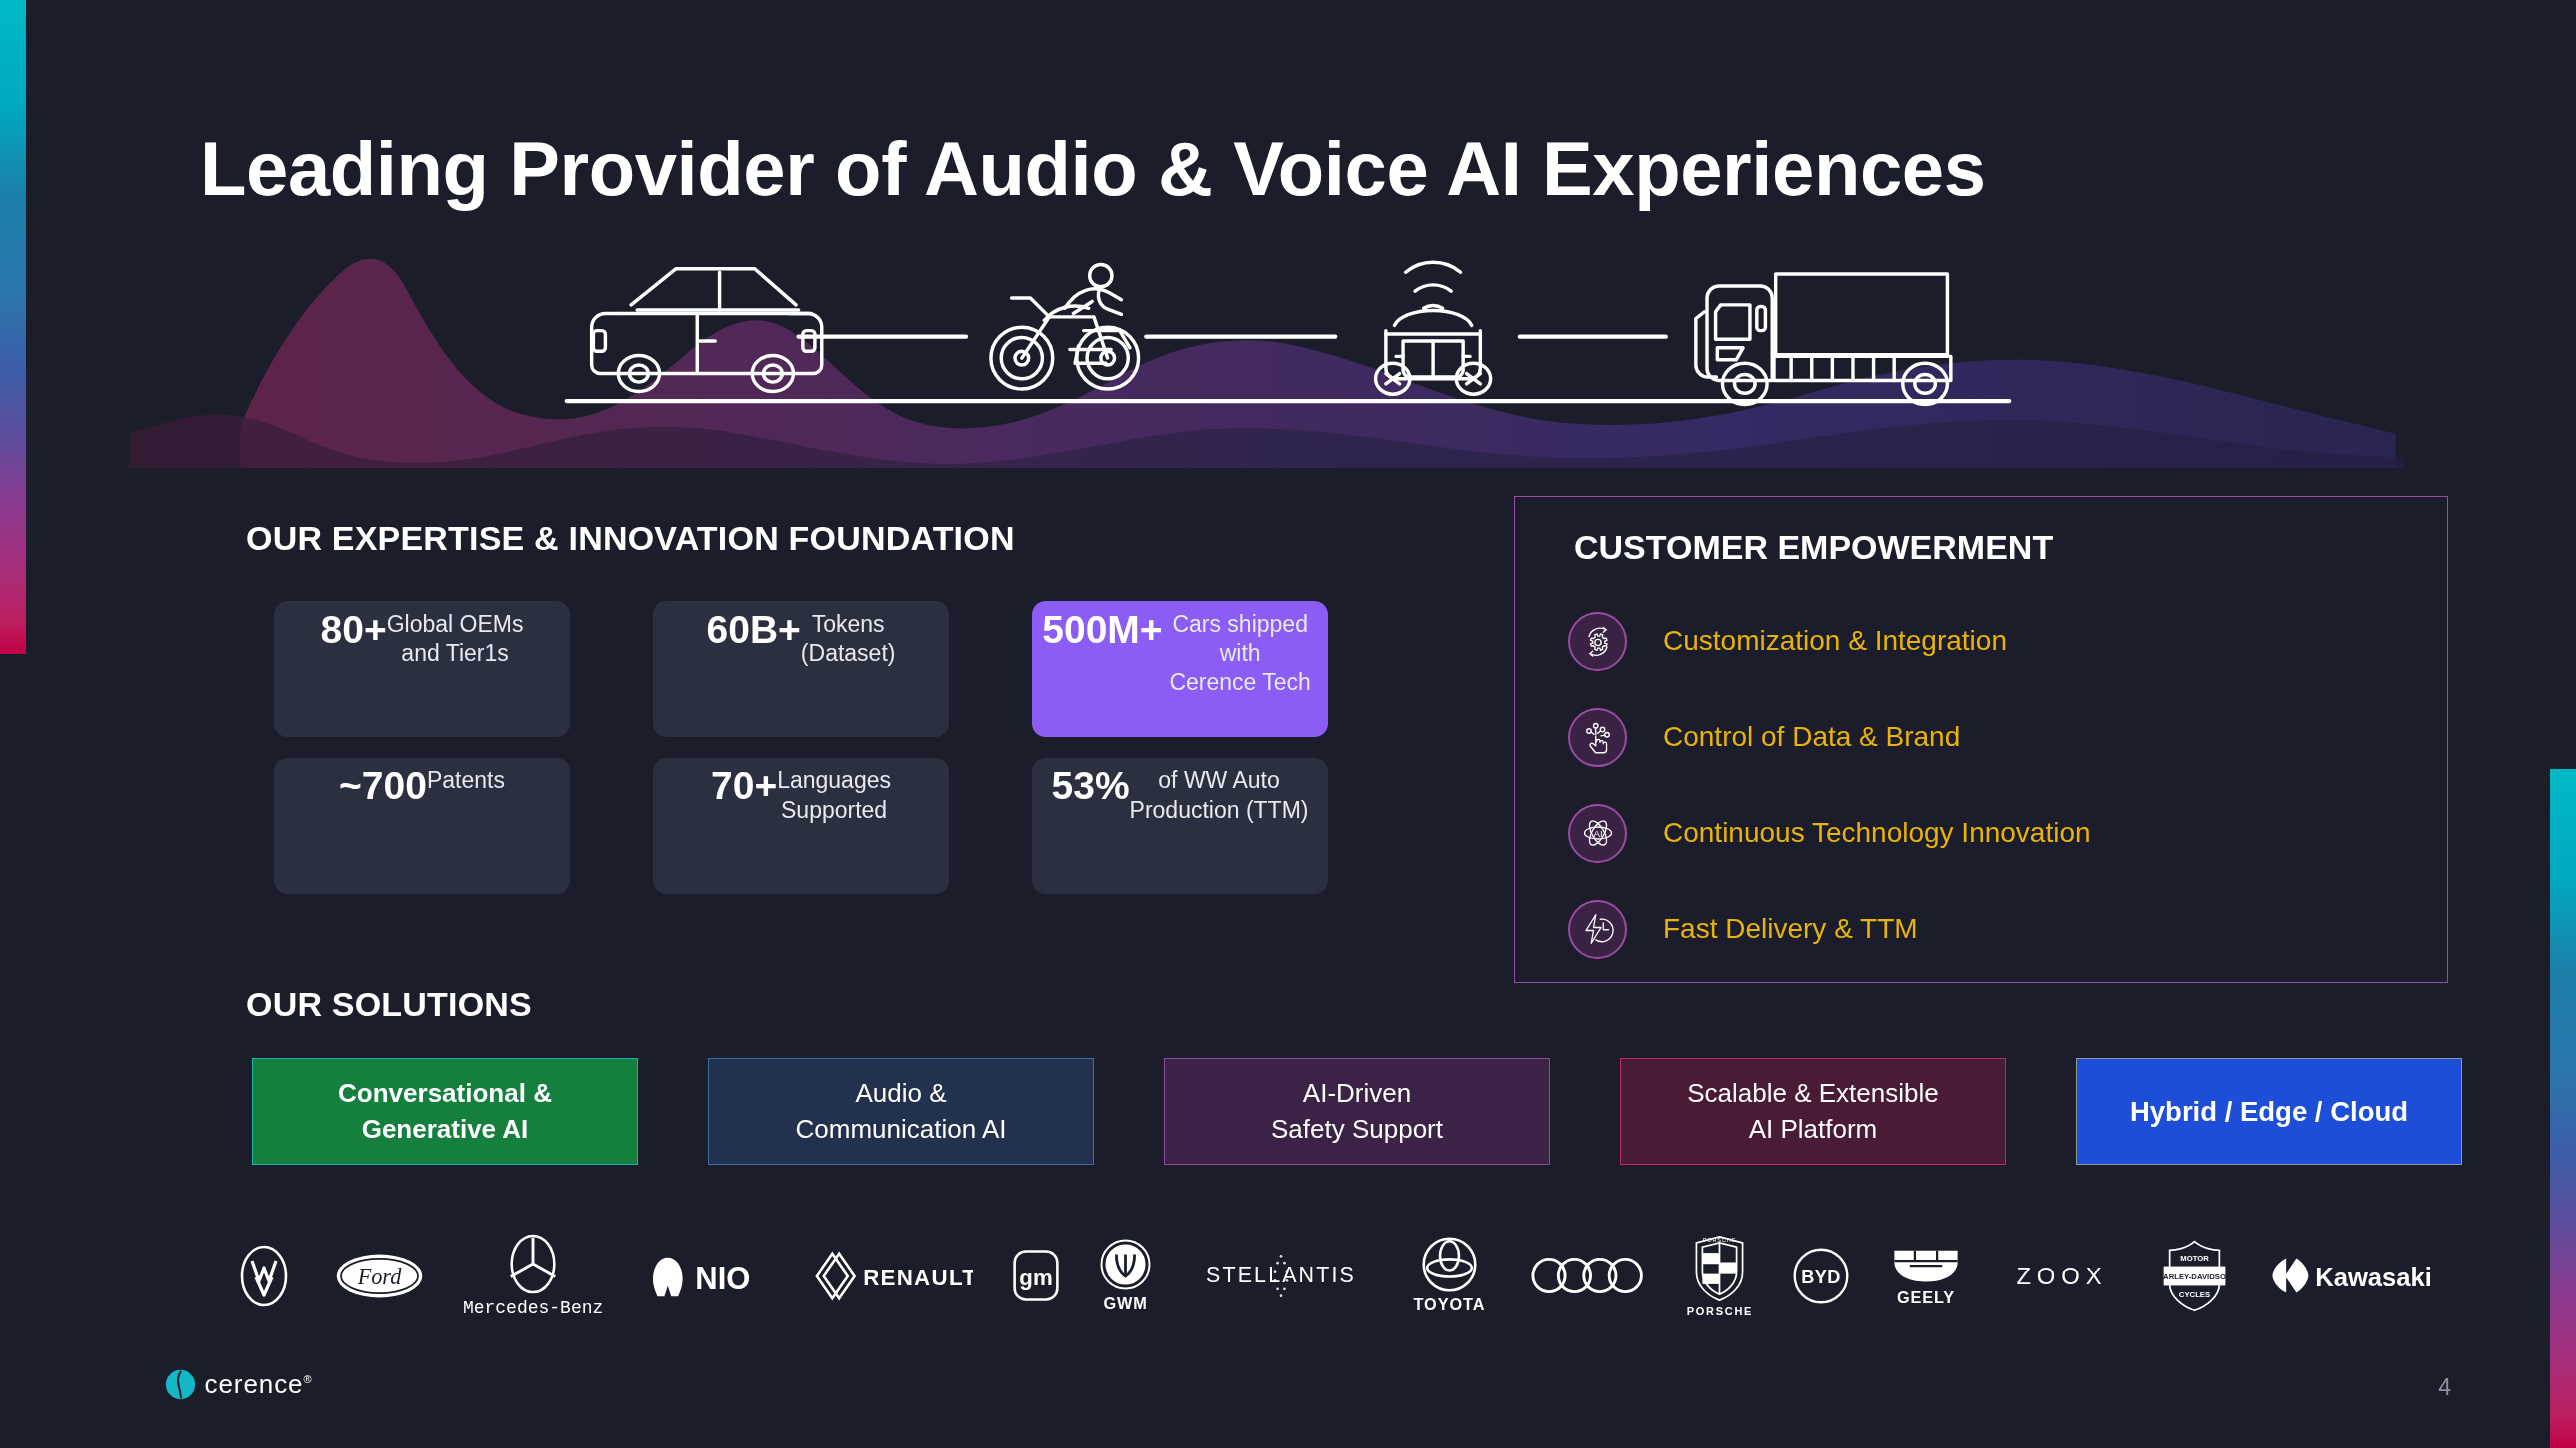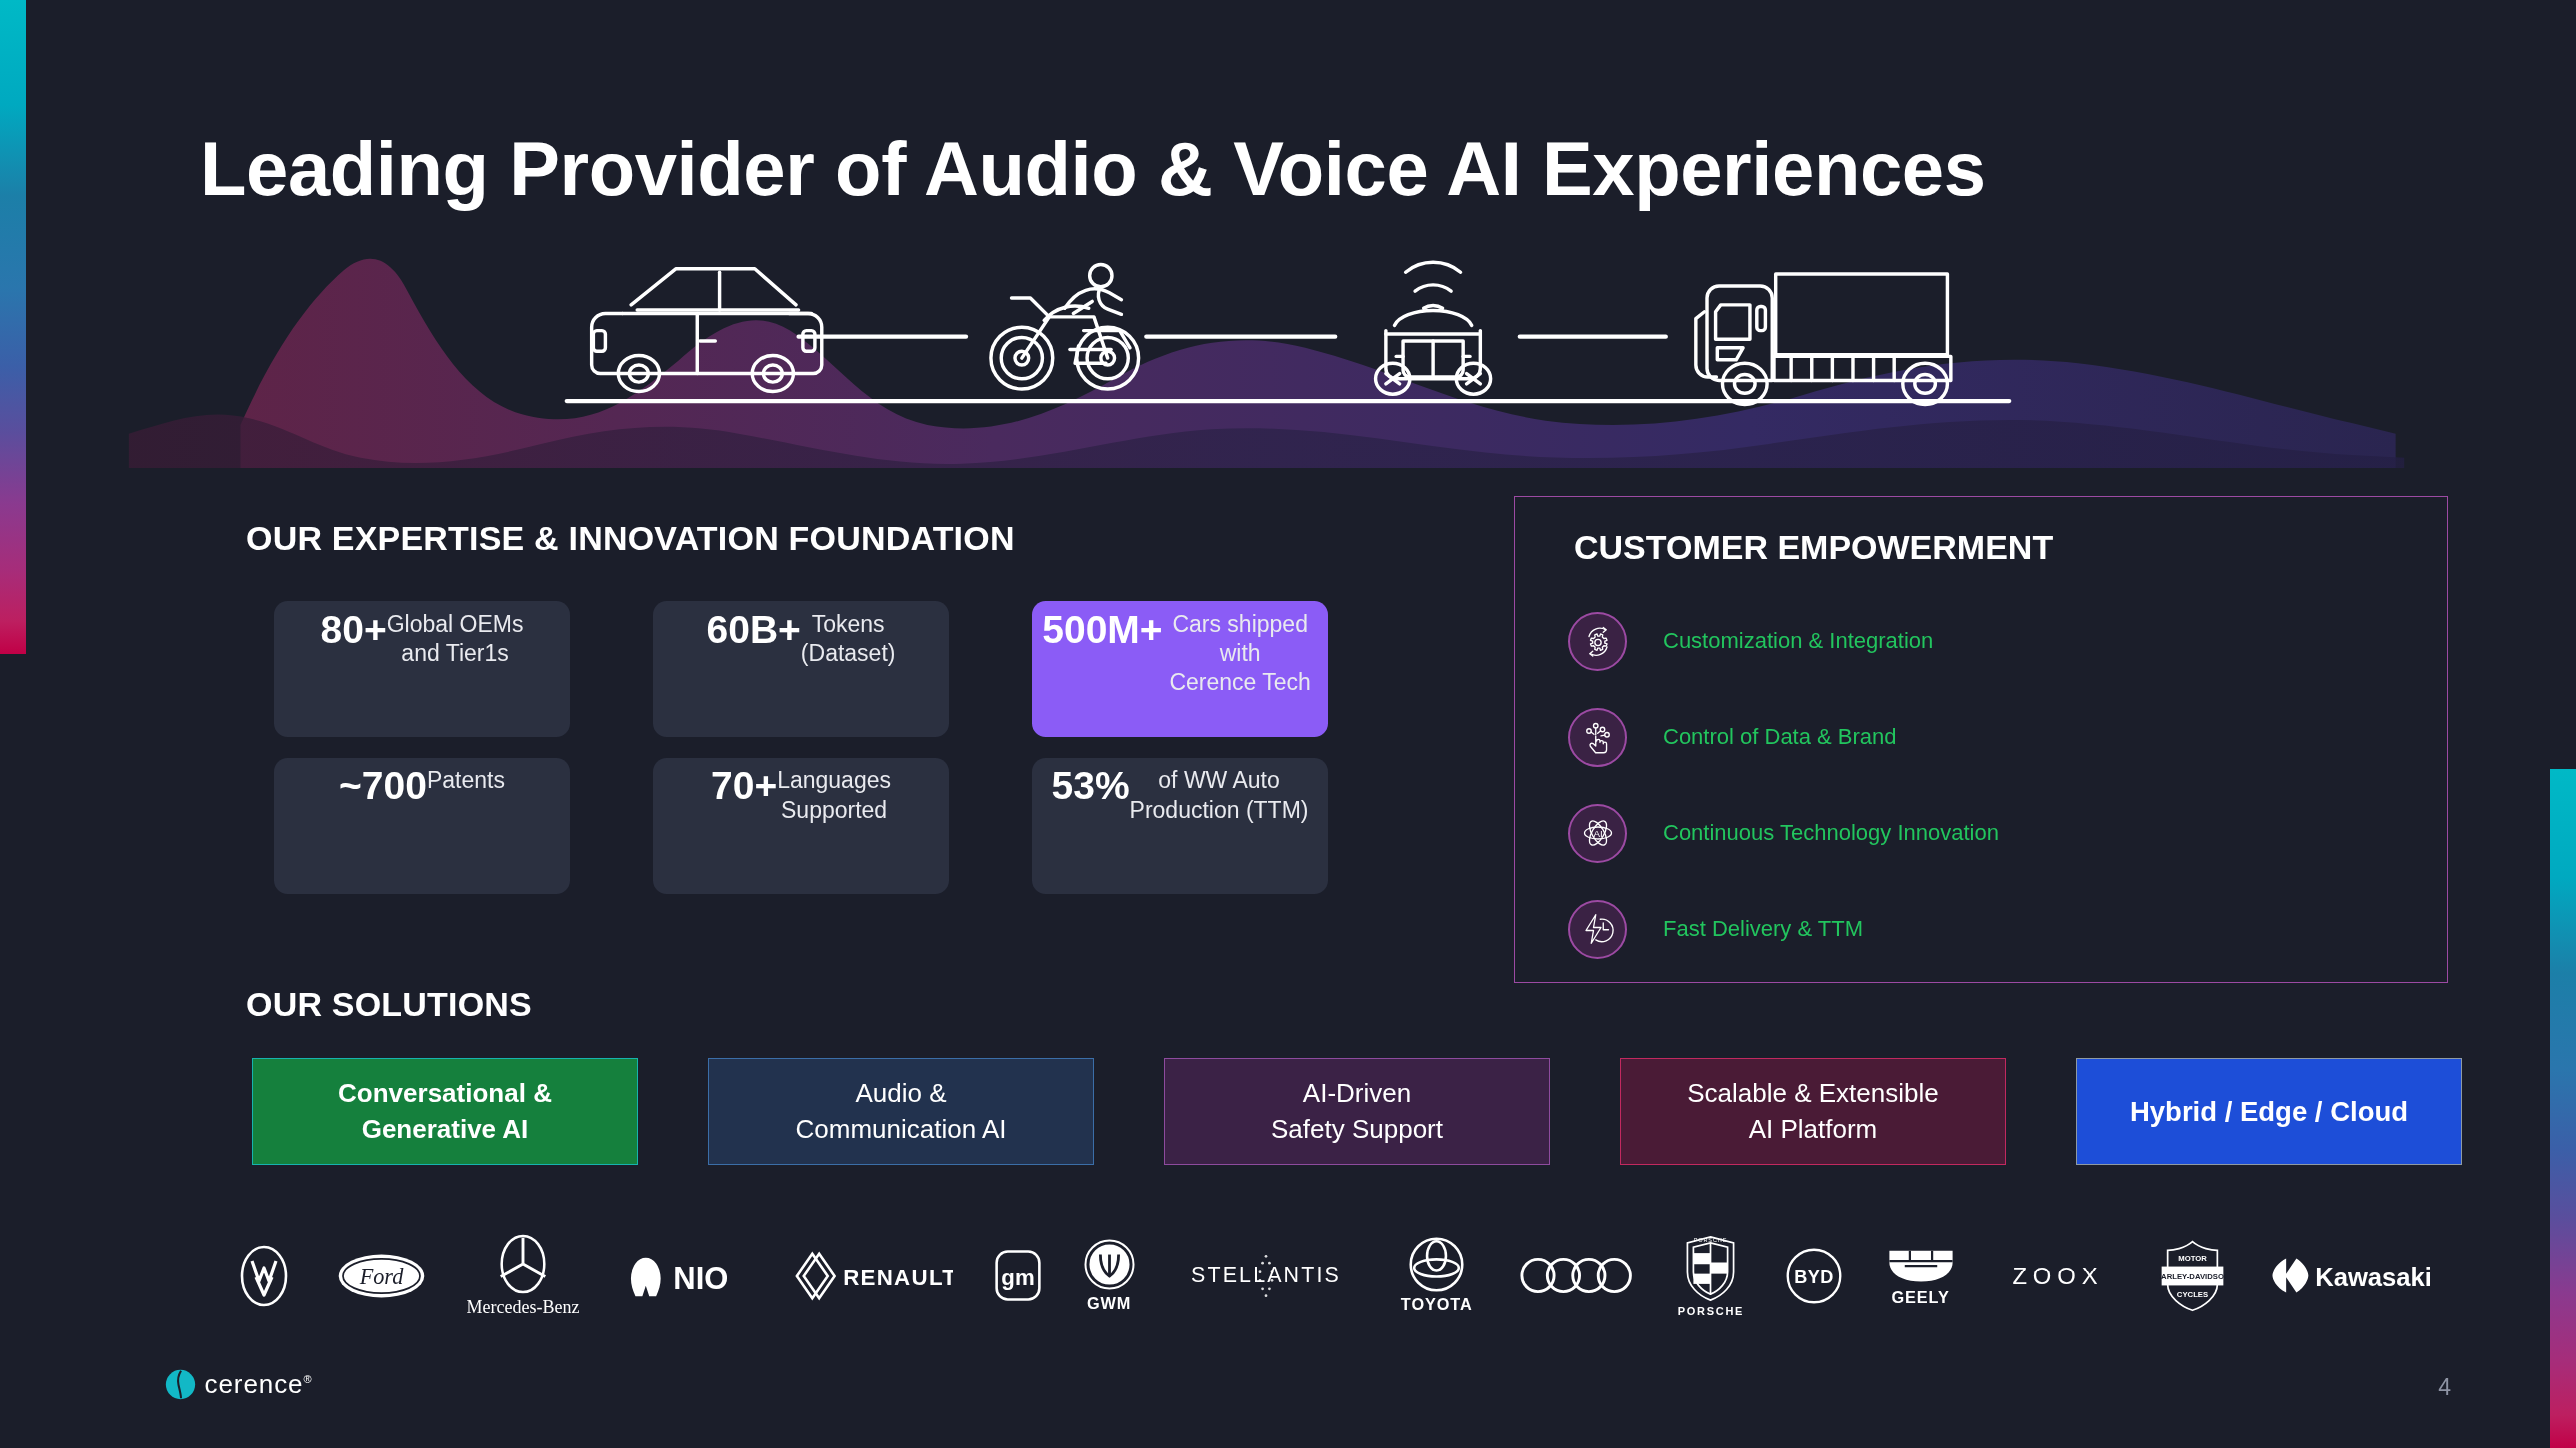--- a/index.html
+++ b/index.html
@@ -65,21 +65,21 @@
     font-size:34px; font-weight:bold; color:#ffffff; white-space:nowrap;
   }
   #empowerment-list { position:absolute; left:53px; top:96px; width:841px; }
   .emp-item { display:flex; align-items:center; height:96px; }
   .emp-icon {
     width:59px; height:59px; border-radius:50%;
     border:2.6px solid #a14fae; background:#3a2244;
     display:flex; align-items:center; justify-content:center; flex:0 0 59px;
   }
   .emp-icon svg { display:block; }
-  .emp-label { margin-left:36px; font-size:22px; color:#22c55e; white-space:nowrap; }
+  .emp-label { margin-left:36px; font-size:28px; color:#eab308; white-space:nowrap; }
 
   
   #solutions-row {
     position:absolute; left:252px; top:1058px;
     display:flex; gap:0;
   }
   .solution-box {
     width:386px; height:107px; margin-right:70px;
     display:flex; align-items:center; justify-content:center;
     text-align:center; font-size:26px; color:#ffffff; line-height:1.38;
@@ -89,21 +89,21 @@
   .solution-box.bold { font-weight:bold; font-size:27.5px; }
 
   
   #logo-strip {
     position:absolute; left:232px; top:1224px; width:2198px; height:103px;
     display:flex; align-items:center; justify-content:space-between;
   }
   .logo { display:flex; flex-direction:column; align-items:center; justify-content:center; color:#fff; }
   .logo svg { display:block; }
   .logo-word { font-size:16.3px; font-weight:bold; letter-spacing:0.9px; color:#ffffff; margin-top:2.6px; }
-  .logo-word.serif { font-family:Liberation Serif, serif; font-weight:normal; letter-spacing:0; font-size:18px; }
+  .logo-word.serif { font-family:Liberation Mono, monospace; font-weight:normal; letter-spacing:0; font-size:18px; }
 
   
   #footer-logo { position:absolute; left:165px; top:1369px; display:flex; align-items:center; }
   #footer-logo-mark { width:31px; height:31px; position:relative; }
   #footer-logo-text { margin-left:8.6px; font-size:26px; color:#ffffff; letter-spacing:0.9px; }
   #footer-logo-text sup { font-size:11px; vertical-align:super; }
   #footer-copyright {
     position:absolute; left:0; top:1374px; width:2576px; text-align:center;
     font-size:23px; color:#8d93a3;
   }

